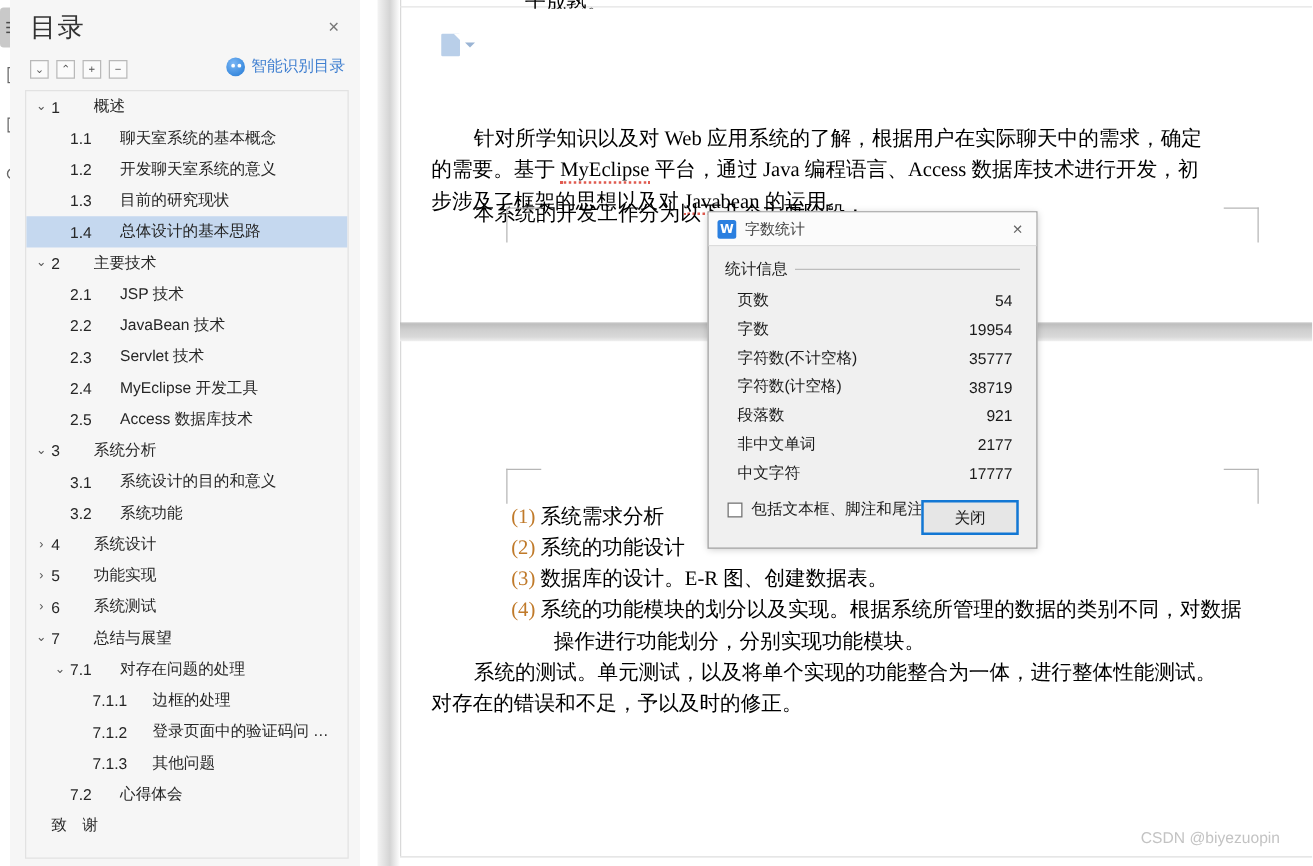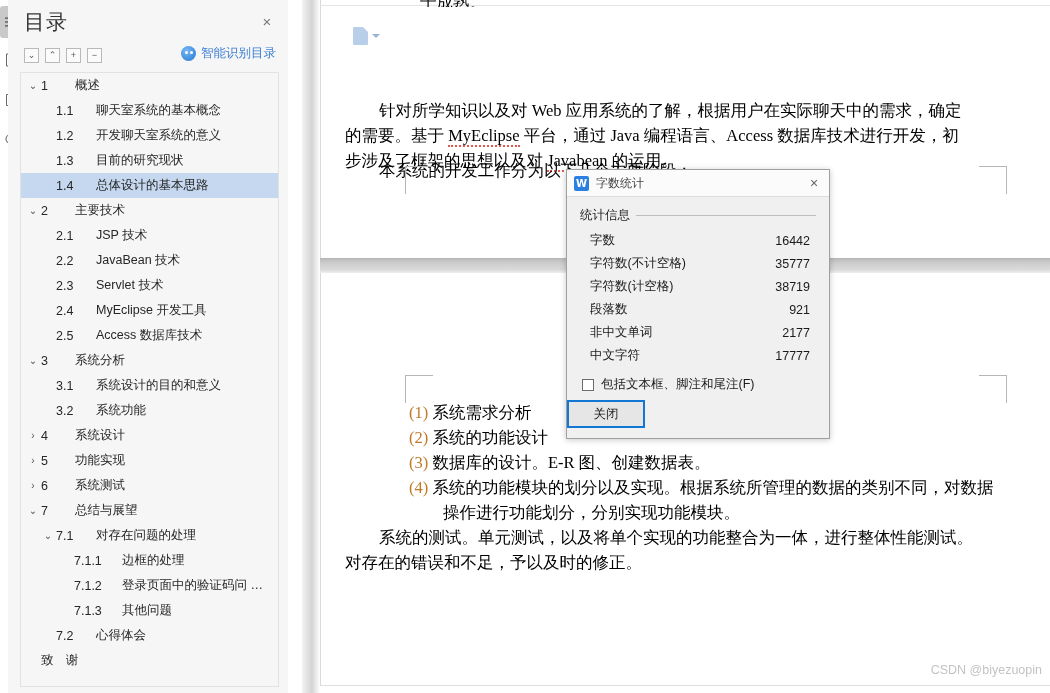--- a/index.html
+++ b/index.html
@@ -168,30 +168,30 @@
     font-size: 12.5px; color:#1a1a1a; height: 23px; padding: 0 6px 0 10px;
   }
   .srow .v { font-family:"Liberation Sans","DejaVu Sans",sans-serif; }
   .chkrow { display:flex; align-items:center; gap:7px; margin: 9px 0 0 2px; }
   .chk {
     width: 12px; height: 12px; border: 1px solid #6d6d6d; background:#fff;
   }
   .chk-lbl { font-size: 12.5px; color:#1a1a1a; }
   .dlg-foot {
     position:absolute; left:0; right:0; bottom:0; height: 48px;
-    display:flex; align-items:center; justify-content:flex-start; padding-right: 14px; font-family: Liberation Mono, monospace;
+    display:flex; align-items:center; justify-content:flex-end; padding-right: 14px; font-family: Liberation Mono, monospace;
   }
   .btn-close {
     width: 78px; height: 28px; background:#e6e6e6;
     border: 2px solid #1277d4; color:#1a1a1a; font-size:12.5px;
     display:flex; align-items:center; justify-content:center; cursor:pointer;
   }
 
   .wm {
-    position: absolute; right: 8px; bottom: 16px;
+    position: absolute; right: 26px; bottom: 16px;
     font-size: 12.5px; color: #c3c3c3;
     font-family: "Liberation Sans","DejaVu Sans", sans-serif;
   }
   .bottom-sheet {
     position:absolute; left:320px; right:0; bottom:0; height:8px; background:#fff;
     border-top:1px solid #dedede;
   }
 </style>
 </head>
 <body>
@@ -418,22 +418,26 @@
       <span class="dlg-title">字数统计</span>
       <span class="dlg-x">×</span>
     </div>
     <div class="dlg-body">
       <div class="grp">
         <span class="grp-lbl">统计信息</span>
         <span class="grp-line"></span>
       </div>
       <div id="stat-rows">
           <div class="srow">
+            <span>页数</span>
+            <span class="v">54</span>
+          </div>
+          <div class="srow">
             <span>字数</span>
-            <span class="v">16442</span>
+            <span class="v">19954</span>
           </div>
           <div class="srow">
             <span>字符数(不计空格)</span>
             <span class="v">35777</span>
           </div>
           <div class="srow">
             <span>字符数(计空格)</span>
             <span class="v">38719</span>
           </div>
           <div class="srow">

